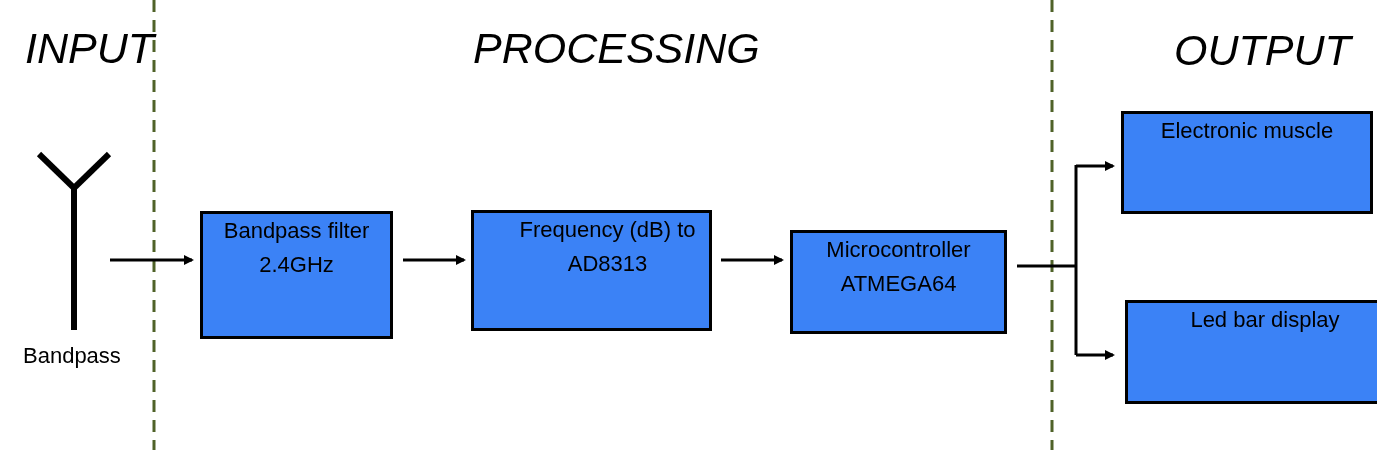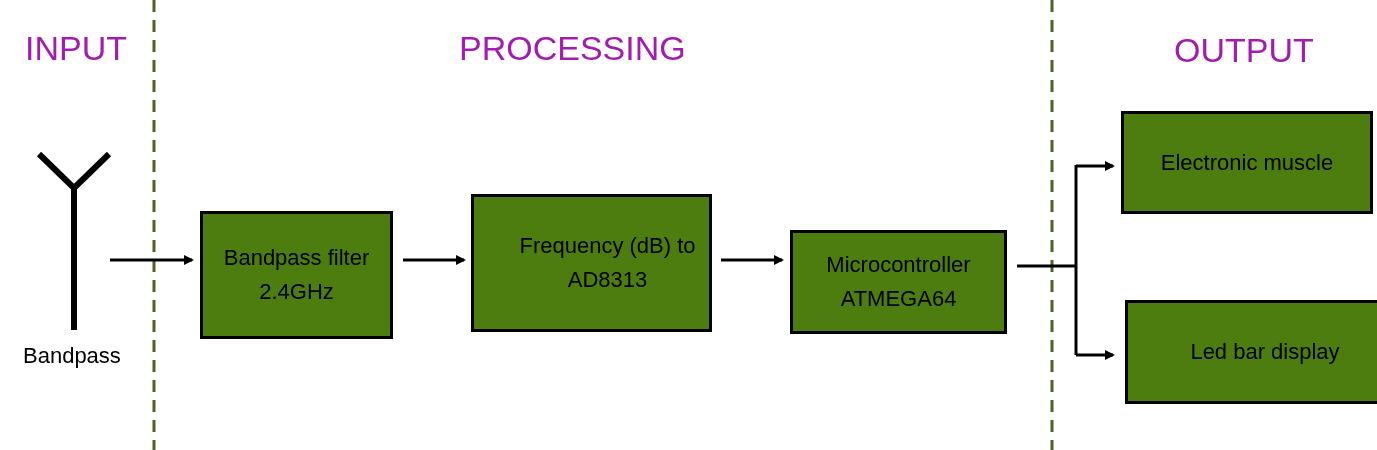--- a/index.html
+++ b/index.html
@@ -1,22 +1,22 @@
 <!DOCTYPE html>
 <html><head>
 <meta charset="utf-8">
 <style>
   html, body { margin: 0; padding: 0; background: #ffffff; }
   body { width: 1377px; height: 450px; position: relative; overflow: hidden;
          font-family: "Liberation Sans", "DejaVu Sans", sans-serif; color: #000; }
-  .section-title { position: absolute; color: #a21caf;
-                   font-size: 34px; line-height: 40px; white-space: nowrap; }
+  .section-title { position: absolute; font-style: italic; color: #000000;
+                   font-size: 43px; line-height: 40px; white-space: nowrap; }
   .box { position: absolute; border: 3px solid #000; box-sizing: border-box;
-         display: flex; flex-direction: column; align-items: center; justify-content: center;
-         text-align: center; font-size: 22px; line-height: 34px; background: #4d7c0f; }
+         display: flex; flex-direction: column; align-items: center; 
+         text-align: center; font-size: 22px; line-height: 34px; background: #3b82f6; }
   .label { position: absolute; font-size: 22px; }
   svg.wires { position: absolute; left: 0; top: 0; }
 </style>
 </head>
 <body>
 
 <svg class="wires" width="1377" height="450">
   <defs>
     <marker id="arrow" markerWidth="10" markerHeight="10" refX="8" refY="5" orient="auto" markerUnits="userSpaceOnUse">
       <path d="M0,0 L10,5 L0,10 z" fill="#000"></path>
@@ -35,31 +35,31 @@
   <line x1="110" y1="260" x2="192" y2="260" stroke="#000" stroke-width="3" marker-end="url(#arrow)"></line>
   <line x1="403" y1="260" x2="464" y2="260" stroke="#000" stroke-width="3" marker-end="url(#arrow)"></line>
   <line x1="721" y1="260" x2="782" y2="260" stroke="#000" stroke-width="3" marker-end="url(#arrow)"></line>
   <line x1="1017" y1="266" x2="1076" y2="266" stroke="#000" stroke-width="3"></line>
   <line x1="1076" y1="165" x2="1076" y2="355" stroke="#000" stroke-width="3"></line>
   <line x1="1076" y1="166" x2="1113" y2="166" stroke="#000" stroke-width="3" marker-end="url(#arrow)"></line>
   <line x1="1076" y1="355" x2="1113" y2="355" stroke="#000" stroke-width="3" marker-end="url(#arrow)"></line>
 </svg>
 
 <div class="section-title" style="left:25px; top:28px;">INPUT</div>
-<div class="section-title" style="left:459px; top:28px;">PROCESSING</div>
+<div class="section-title" style="left:473px; top:28px;">PROCESSING</div>
 <div class="section-title" style="left:1174px; top:30px;">OUTPUT</div>
 
 <div class="label" style="left:23px; top:343px;">Bandpass</div>
 
 <div class="box" style="left:200px; top:211px; width:193px; height:128px;">
   <div>Bandpass filter</div>
   <div>2.4GHz</div>
 </div>
 
-<div class="box" style="left:471px; top:194px; width:241px; height:138px;padding-left:32px;">
+<div class="box" style="left:471px; top:210px; width:241px; height:121px;padding-left:32px;">
   <div>Frequency (dB) to</div>
   <div>AD8313</div>
 </div>
 
 <div class="box" style="left:790px; top:211px; width:217px; height:104px;margin-top:19px;">
   <div>Microcontroller</div>
   <div>ATMEGA64</div>
 </div>
 
 <div class="box" style="left:1121px; top:111px; width:252px; height:103px;">

